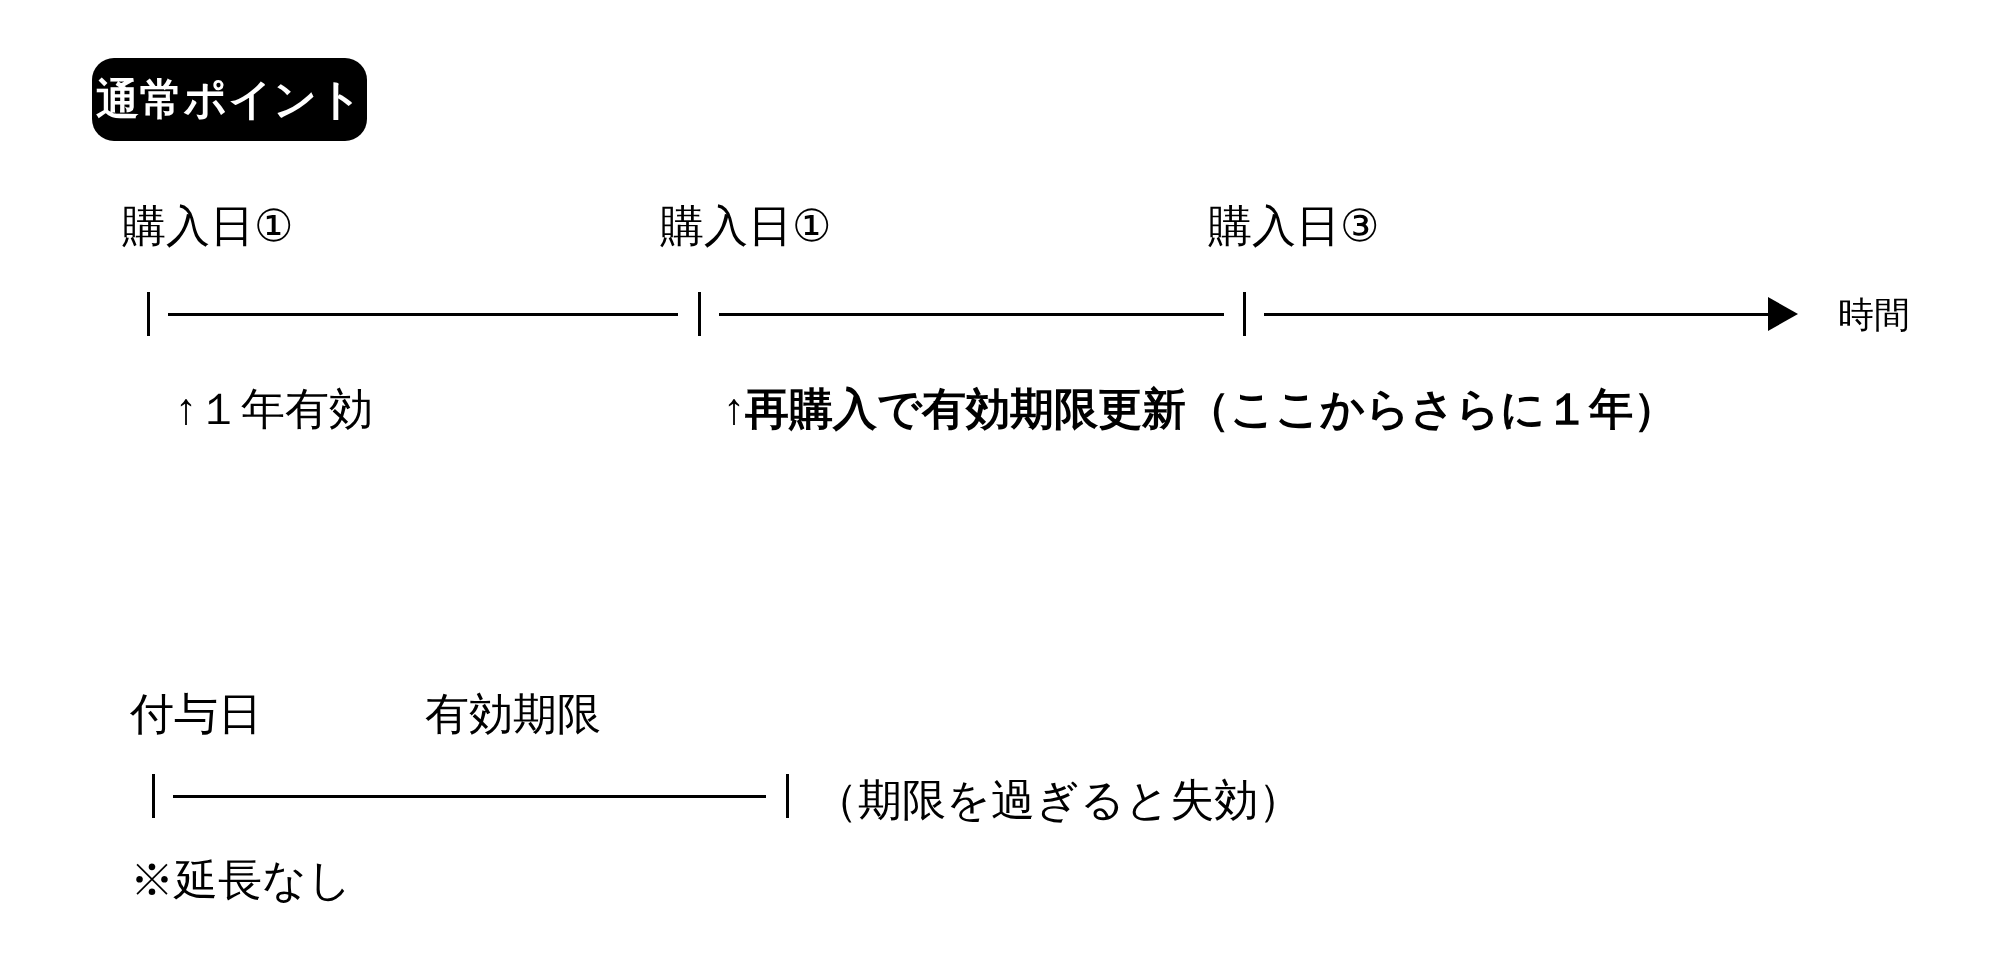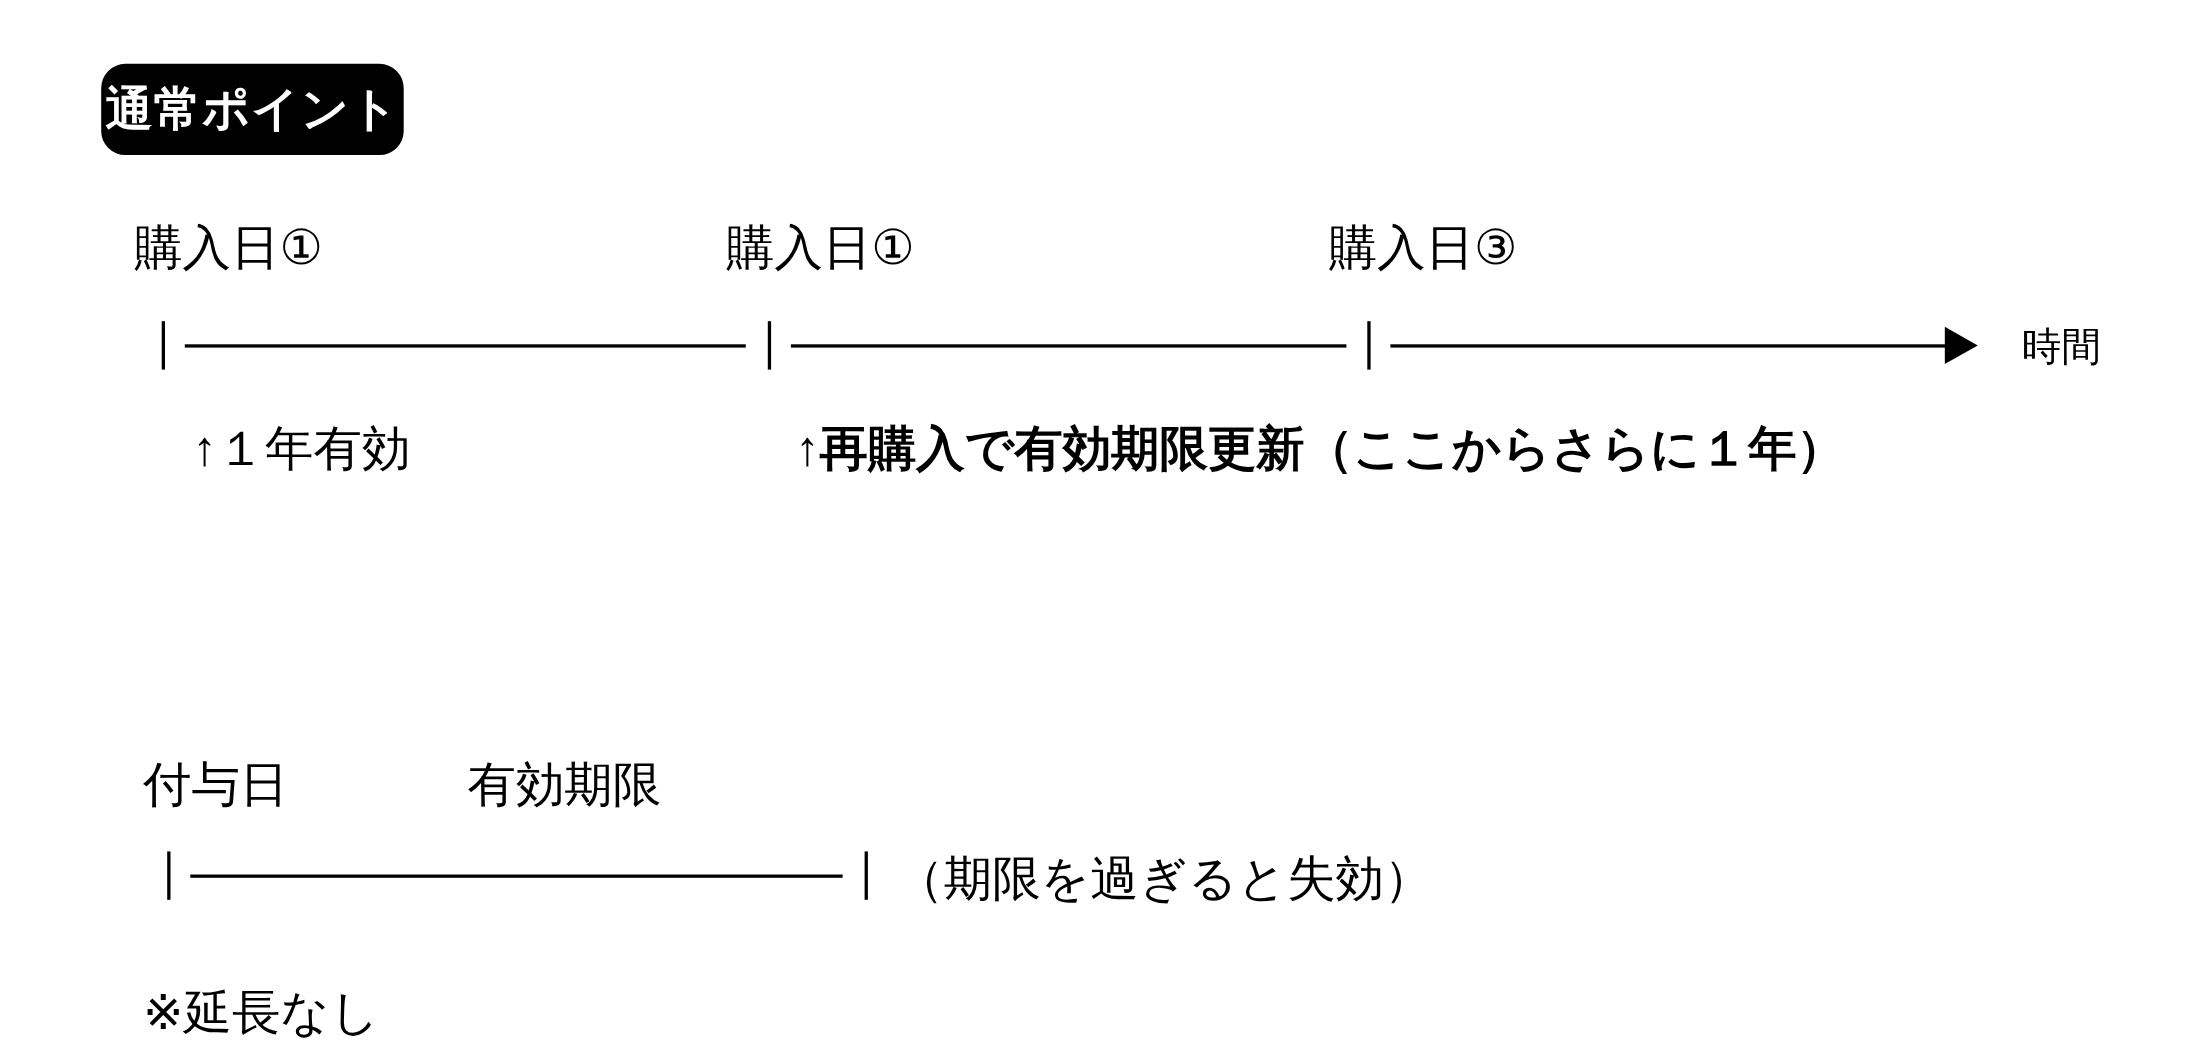--- a/index.html
+++ b/index.html
@@ -90,21 +90,21 @@
 
   
   .note-1year { left: 175px; top: 387px; }
   .note-renew { left: 723px; top: 387px; font-weight: bold; }
 
   
   .lbl-grant  { left: 130px; top: 692px; }
   .lbl-expiry { left: 425px; top: 692px; }
 
   .note-expire { left: 798px; top: 778px; margin-left: 16px; }
-  .note-noext  { left: 130px; top: 899px; }
+  .note-noext  { left: 130px; top: 861px; font-family: Liberation Mono, monospace; }
 </style>
 </head>
 <body>
 
 <div class="canvas">
 
   <div class="badge badge-regular">通常ポイント</div>
 
   <div class="txt lbl-buy1">購入日①</div>
   <div class="txt lbl-buy2">購入日①</div>

